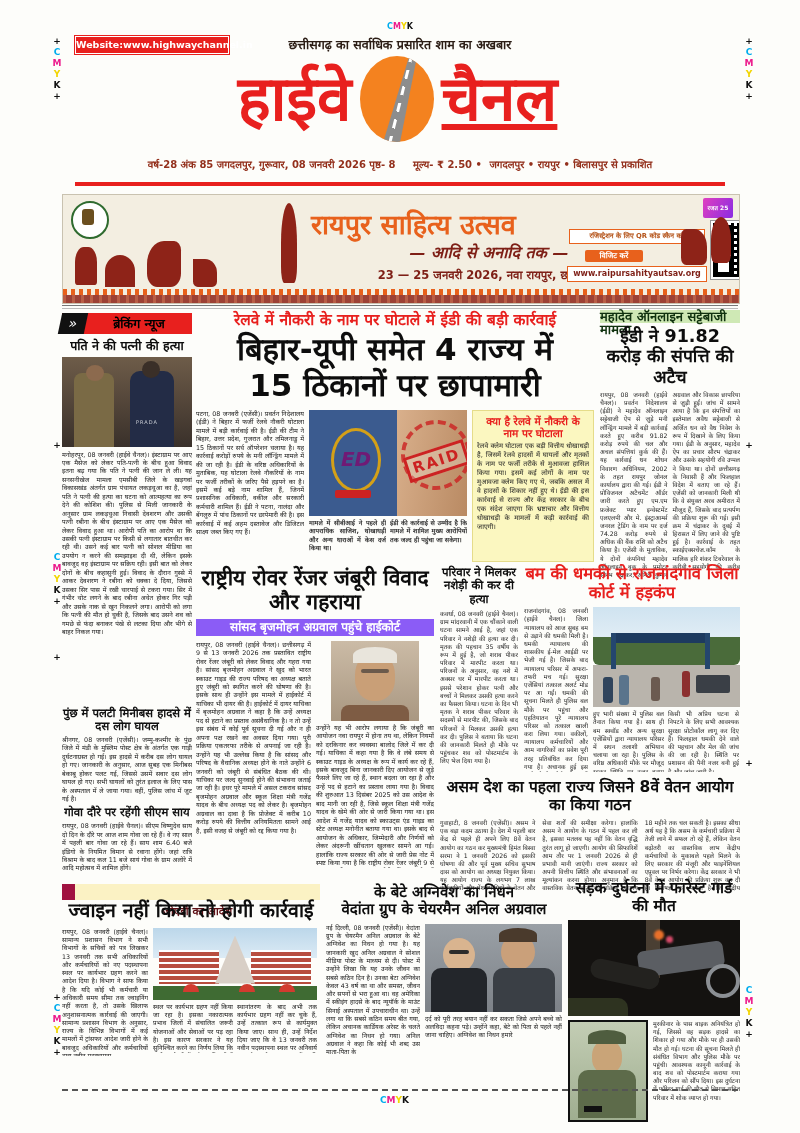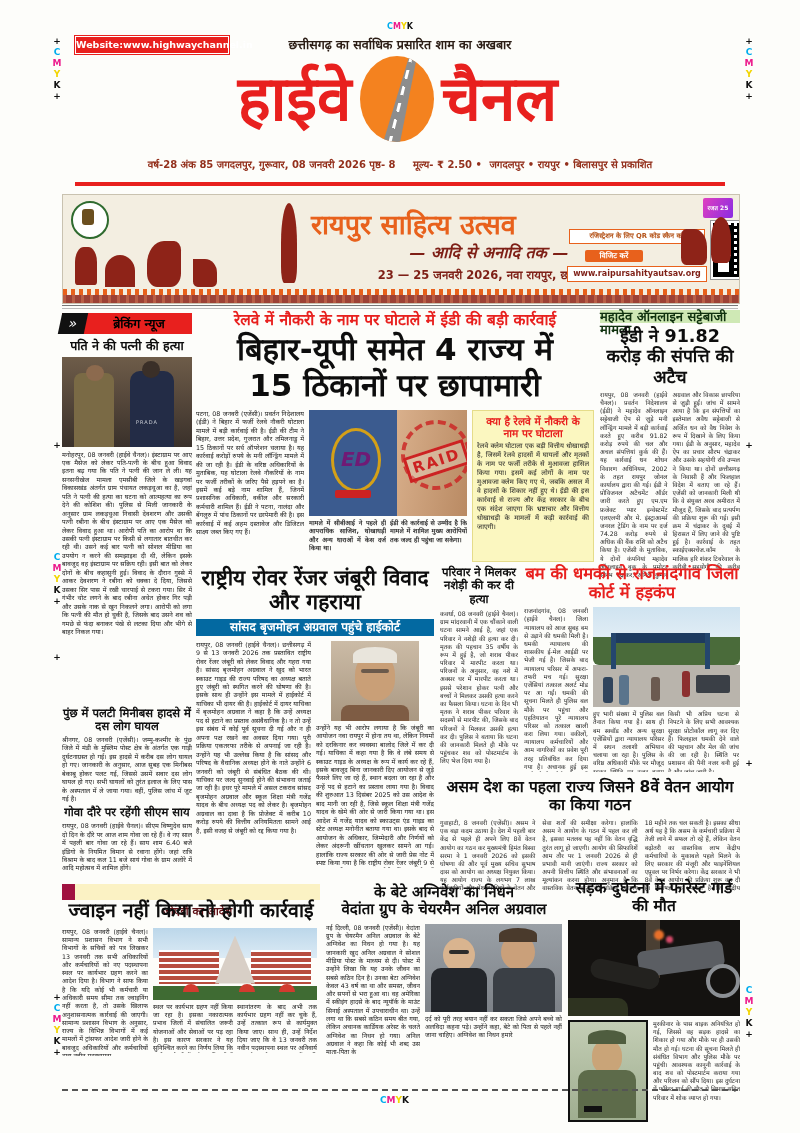--- a/index.html
+++ b/index.html
@@ -9,21 +9,21 @@
   .hl{font-weight:bold;color:#0d0d0d;text-align:center;line-height:1.16;}
   .body{font-size:6.4px;line-height:1.32;text-align:justify;color:#1b1b1b;overflow:hidden;}
   .cols2{column-count:2;column-gap:5px;column-fill:auto;}
   .cols3{column-count:3;column-gap:7px;column-fill:auto;}
   .red{color:#e8201e;}
   .photo{position:relative;overflow:hidden;}
   .regv{width:14px;text-align:center;font-size:9px;font-weight:bold;line-height:11px;color:#111;}
   .c{color:#00adee;} .m{color:#ec1c8d;} .y{color:#f2d500;} .k{color:#111;}
   .subhead{font-weight:bold;color:#111;font-size:10.5px;line-height:1.15;text-align:center;}
   .tribal{background:#8e2318;position:absolute;}
-  .kickerbar{background:#0369a1;color:#fff;font-weight:bold;text-align:center;}
+  .kickerbar{background:#8b5cf6;color:#fff;font-weight:bold;text-align:center;}
 </style>
 </head>
 <body>
 
 <div class="page">
 
   <div class="abs regv" style="left:50px;top:36px;">
     <span>+</span><br><span class="c">C</span><br><span class="m">M</span><br><span class="y">Y</span><br><span class="k">K</span><br><span>+</span>
   </div>
   <div class="abs regv" style="right:44px;top:36px;">
@@ -50,21 +50,21 @@
   <div class="abs" style="left:0;right:0;top:36px;text-align:center;font-size:12.5px;font-weight:bold;color:#2b1d15;">छत्तीसगढ़ का सर्वाधिक प्रसारित शाम का अखबार</div>
 
   <div class="abs" style="left:75px;top:36px;width:152px;height:16px;background:#e8201e;border:1px solid #fff;outline:1px solid #e8201e;color:#fff;font-size:9.5px;font-weight:bold;text-align:center;line-height:16px;">Website:www.highwaychannel.in</div>
 
   <div class="abs" style="left:0;right:5px;top:56px;display:flex;justify-content:center;align-items:center;gap:8px;">
     <span style="font-size:62px;font-weight:800;color:#e8201e;line-height:1;">हाईवे</span>
     <span class="photo" style="width:74px;height:86px;border-radius:50%;background:#f4821f;flex:0 0 auto;">
       <span class="abs" style="left:26px;top:-6px;width:30px;height:110px;background:#8d8d8d;transform:rotate(14deg);clip-path:polygon(20% 100%,80% 100%,62% 0,38% 0);"></span>
       <span class="abs" style="left:38px;top:-4px;width:3px;height:104px;transform:rotate(14deg);background:repeating-linear-gradient(#fff 0 9px,transparent 9px 17px);"></span>
     </span>
-    <span style="font-size:62px;font-weight:800;color:#e8201e;line-height:1;">चैनल</span>
+    <span style="font-size:62px;font-weight:800;color:#e8201e;line-height:1;text-decoration:underline;">चैनल</span>
   </div>
 
   <div class="abs" style="left:0;right:0;top:157px;text-align:center;font-size:10px;font-weight:bold;color:#93301c;">
     <span>वर्ष-28 अंक 85 जगदलपुर, गुरूवार, 08 जनवरी 2026  पृष्ठ- 8</span>
     <span style="margin-left:14px;">मूल्य- ₹ 2.50 •</span>
     <span style="margin-left:4px;">जगदलपुर • रायपुर • बिलासपुर से प्रकाशित</span>
   </div>
 
   <div class="abs" style="left:75px;right:75px;top:182px;height:3.5px;background:#e8201e;"></div>
 

